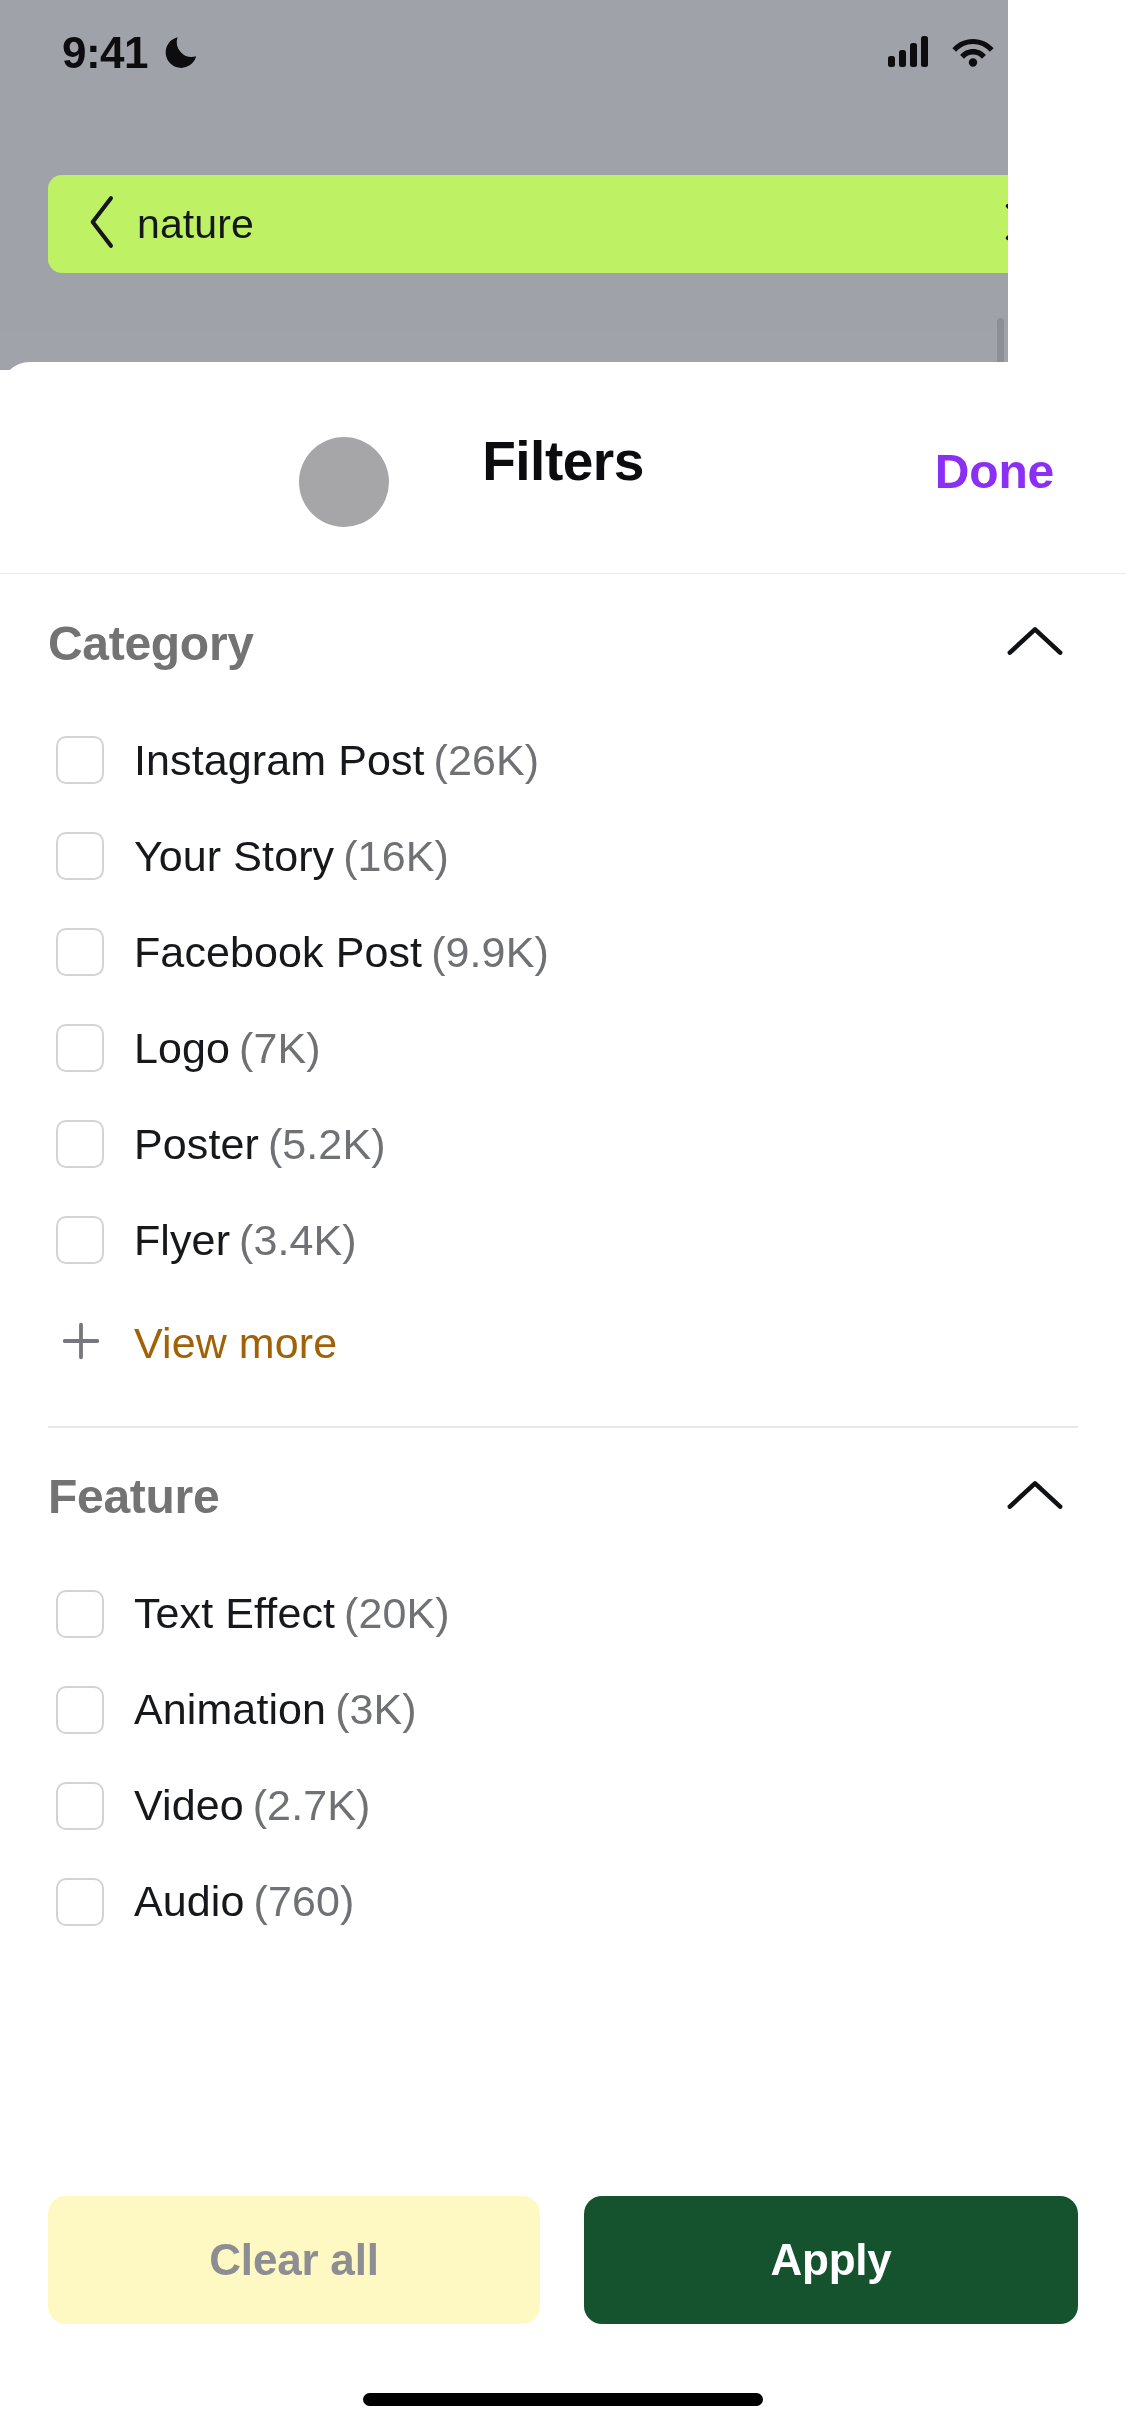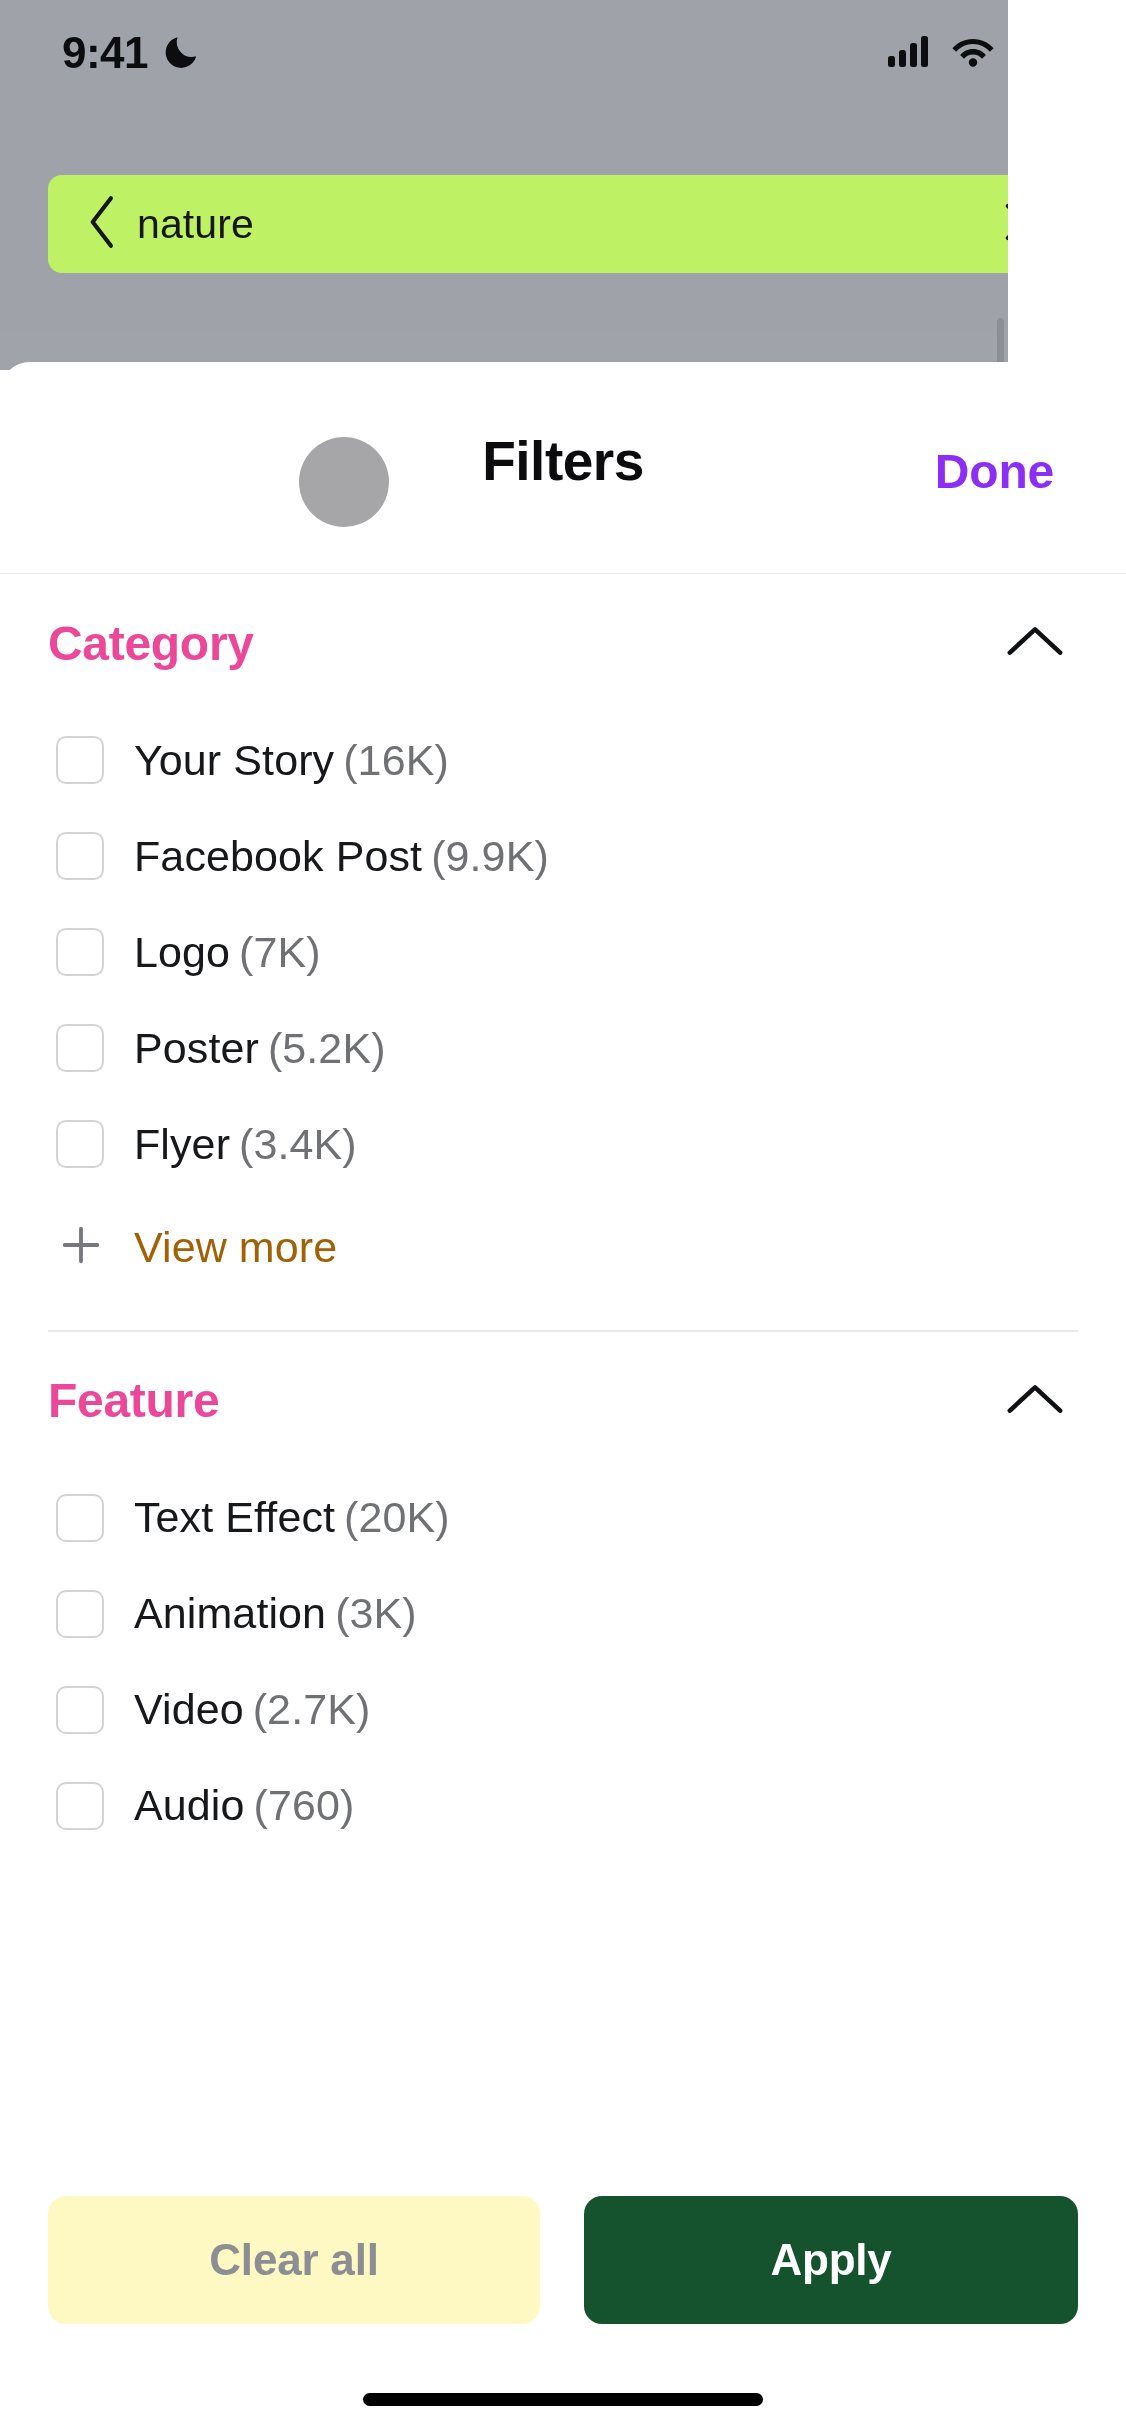--- a/index.html
+++ b/index.html
@@ -112,21 +112,21 @@
 
   .section { padding:0 48px; }
   .section-head {
     display:flex; align-items:center; justify-content:space-between;
     height:120px;
     padding-top:18px;
     cursor:pointer;
   }
   .section-title {
     font-size:48px; font-weight:700;
-    color:#ec4899;
+    color:#737373;
     letter-spacing:-0.3px;
   }
   .chevron { display:block; margin-right:14px; }
 
   .option-list { padding:18px 0 0 0; }
   .option-row {
     display:flex; align-items:center;
     height:96px;
     gap:30px;
     cursor:pointer;
@@ -288,20 +288,26 @@
           <span class="section-title">Category</span>
           <span class="chevron">
             <svg width="58" height="36" viewBox="0 0 30 18">
               <path d="M2 15 15 3l13 12" fill="none" stroke="#101114" stroke-width="2.4" stroke-linecap="round" stroke-linejoin="round"></path>
             </svg>
           </span>
         </div>
 
         <div class="option-list">
 
+          <div class="option-row">
+            <span class="checkbox"></span>
+            <span class="option-label">
+              <span>Instagram Post</span><span class="option-count">(26K)</span>
+            </span>
+          </div>
 
           <div class="option-row">
             <span class="checkbox"></span>
             <span class="option-label">
               <span>Your Story</span><span class="option-count">(16K)</span>
             </span>
           </div>
 
           <div class="option-row">
             <span class="checkbox"></span>

